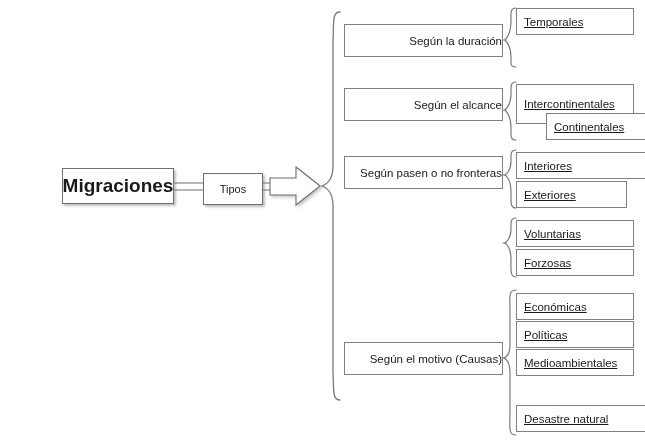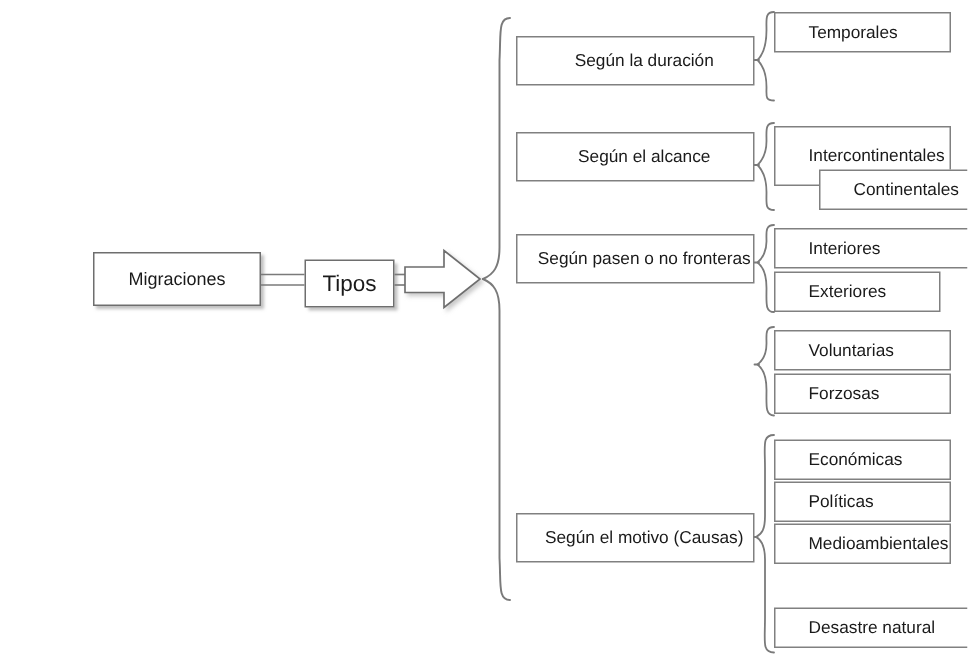--- a/index.html
+++ b/index.html
@@ -22,40 +22,41 @@
     box-sizing: border-box;
     background: #ffffff;
     border: 1px solid #808080;
     display: flex;
     align-items: center;
     color: #1a1a1a;
     white-space: nowrap;
   }
   .root-box {
     border: 1px solid #6e6e6e;
-    font-weight: normal;
-    font-size: 12px;
+    font-weight: bold;
+    font-size: 19px;
     justify-content: center;
     box-shadow: 2px 2px 2px rgba(140,140,140,0.55);
   }
   .tipos-box {
     border: 1px solid #6e6e6e;
-    font-size: 15px;
+    font-size: 11px;
     justify-content: center;
     box-shadow: 2px 2px 2px rgba(140,140,140,0.55);
   }
   .cat-box {
     font-size: 11.5px;
     padding-left: 12px;
-    justify-content: center;
+    justify-content: flex-end;
   }
   .leaf-box {
     font-size: 11.5px;
-    padding-left: 22px;
+    padding-left: 7px;
     justify-content: flex-start;
+    text-decoration: underline;
   }
   svg.overlay {
     position: absolute;
     left: 0;
     top: 0;
     width: 645px;
     height: 447px;
     pointer-events: none;
   }
   .lbl {

